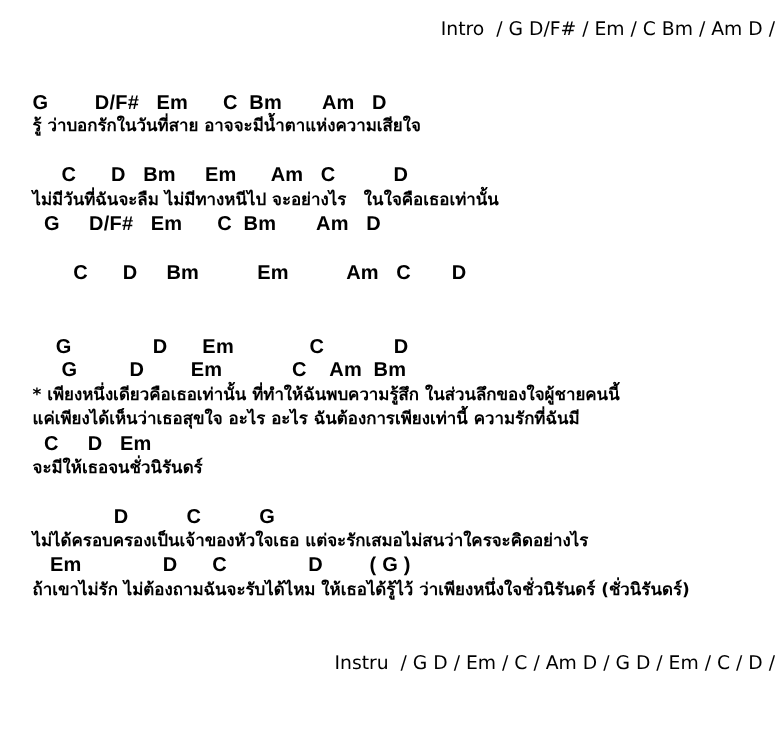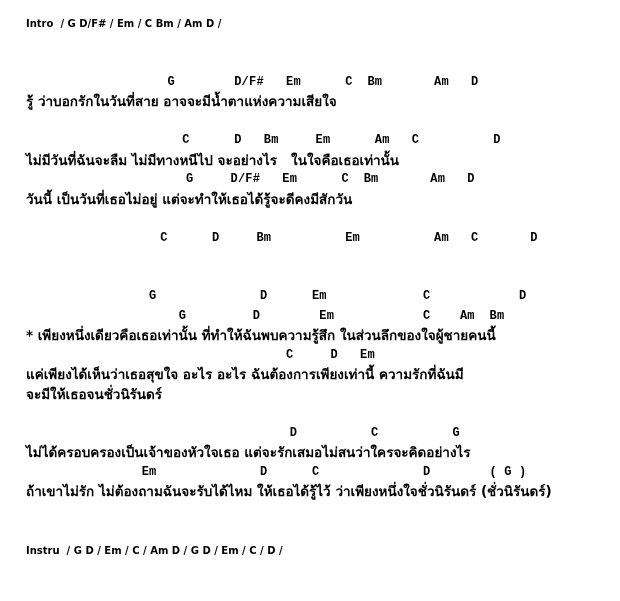--- a/index.html
+++ b/index.html
@@ -21,35 +21,35 @@
   
   .line {
     white-space: pre;
     margin: 0;
     height: 19.5px;
     line-height: 19.5px;
     font-size: 13.5px;
     letter-spacing: 0px;
   }
   .chords {
-    font-family: Liberation Mono, monospace;
+    font-family: Liberation Sans, sans-serif;
     font-weight: bold;
-    font-size: 12px;
+    font-size: 16px;
     letter-spacing: 0.2px;
-    text-align: center;
   }
   .lyric {
     font-family: "DejaVu Sans", sans-serif;
     font-weight: 600;
     font-size: 13.5px;
   }
   .section {
     font-family: "DejaVu Sans", sans-serif;
-    font-weight: bold;
-    font-size: 10px;
+    font-weight: normal;
+    font-size: 15px;
+    text-align: right;
   }
   .blank {
     height: 19.5px;
   }
 </style>
 </head>
 <body>
 
 <div class="sheet">
 
@@ -60,36 +60,35 @@
 
   <div class="line chords">G        D/F#   Em      C  Bm       Am   D</div>
   <div class="line lyric">รู้ ว่าบอกรักในวันที่สาย อาจจะมีน้ำตาแห่งความเสียใจ</div>
 
   <div class="blank"></div>
 
   <div class="line chords">     C      D   Bm     Em      Am   C          D</div>
   <div class="line lyric">ไม่มีวันที่ฉันจะลืม ไม่มีทางหนีไป จะอย่างไร   ในใจคือเธอเท่านั้น</div>
 
   <div class="line chords">  G     D/F#   Em      C  Bm       Am   D</div>
-  <div class="line lyric">วันนี้ เป็นวันที่เธอไม่อยู่ แต่จะทำให้เธอได้รู้จะดีคงมีสักวัน</div>
 
   <div class="blank"></div>
 
   <div class="line chords">       C      D     Bm          Em          Am   C       D</div>
 
   <div class="blank"></div>
   <div class="blank"></div>
 
   <div class="line chords">    G              D      Em             C            D</div>
   <div class="line chords">     G         D        Em            C    Am  Bm</div>
 
   <div class="line lyric">* เพียงหนึ่งเดียวคือเธอเท่านั้น ที่ทำให้ฉันพบความรู้สึก ในส่วนลึกของใจผู้ชายคนนี้</div>
+  <div class="line lyric">แค่เพียงได้เห็นว่าเธอสุขใจ อะไร อะไร ฉันต้องการเพียงเท่านี้ ความรักที่ฉันมี</div>
+
   <div class="line chords">  C     D   Em</div>
-
-  <div class="line lyric">แค่เพียงได้เห็นว่าเธอสุขใจ อะไร อะไร ฉันต้องการเพียงเท่านี้ ความรักที่ฉันมี</div>
   <div class="line lyric">จะมีให้เธอจนชั่วนิรันดร์</div>
 
   <div class="blank"></div>
 
   <div class="line chords">              D          C          G</div>
   <div class="line lyric">ไม่ได้ครอบครองเป็นเจ้าของหัวใจเธอ แต่จะรักเสมอไม่สนว่าใครจะคิดอย่างไร</div>
 
   <div class="line chords">   Em              D      C              D        ( G )</div>
   <div class="line lyric">ถ้าเขาไม่รัก ไม่ต้องถามฉันจะรับได้ไหม ให้เธอได้รู้ไว้ ว่าเพียงหนึ่งใจชั่วนิรันดร์ (ชั่วนิรันดร์)</div>
 

